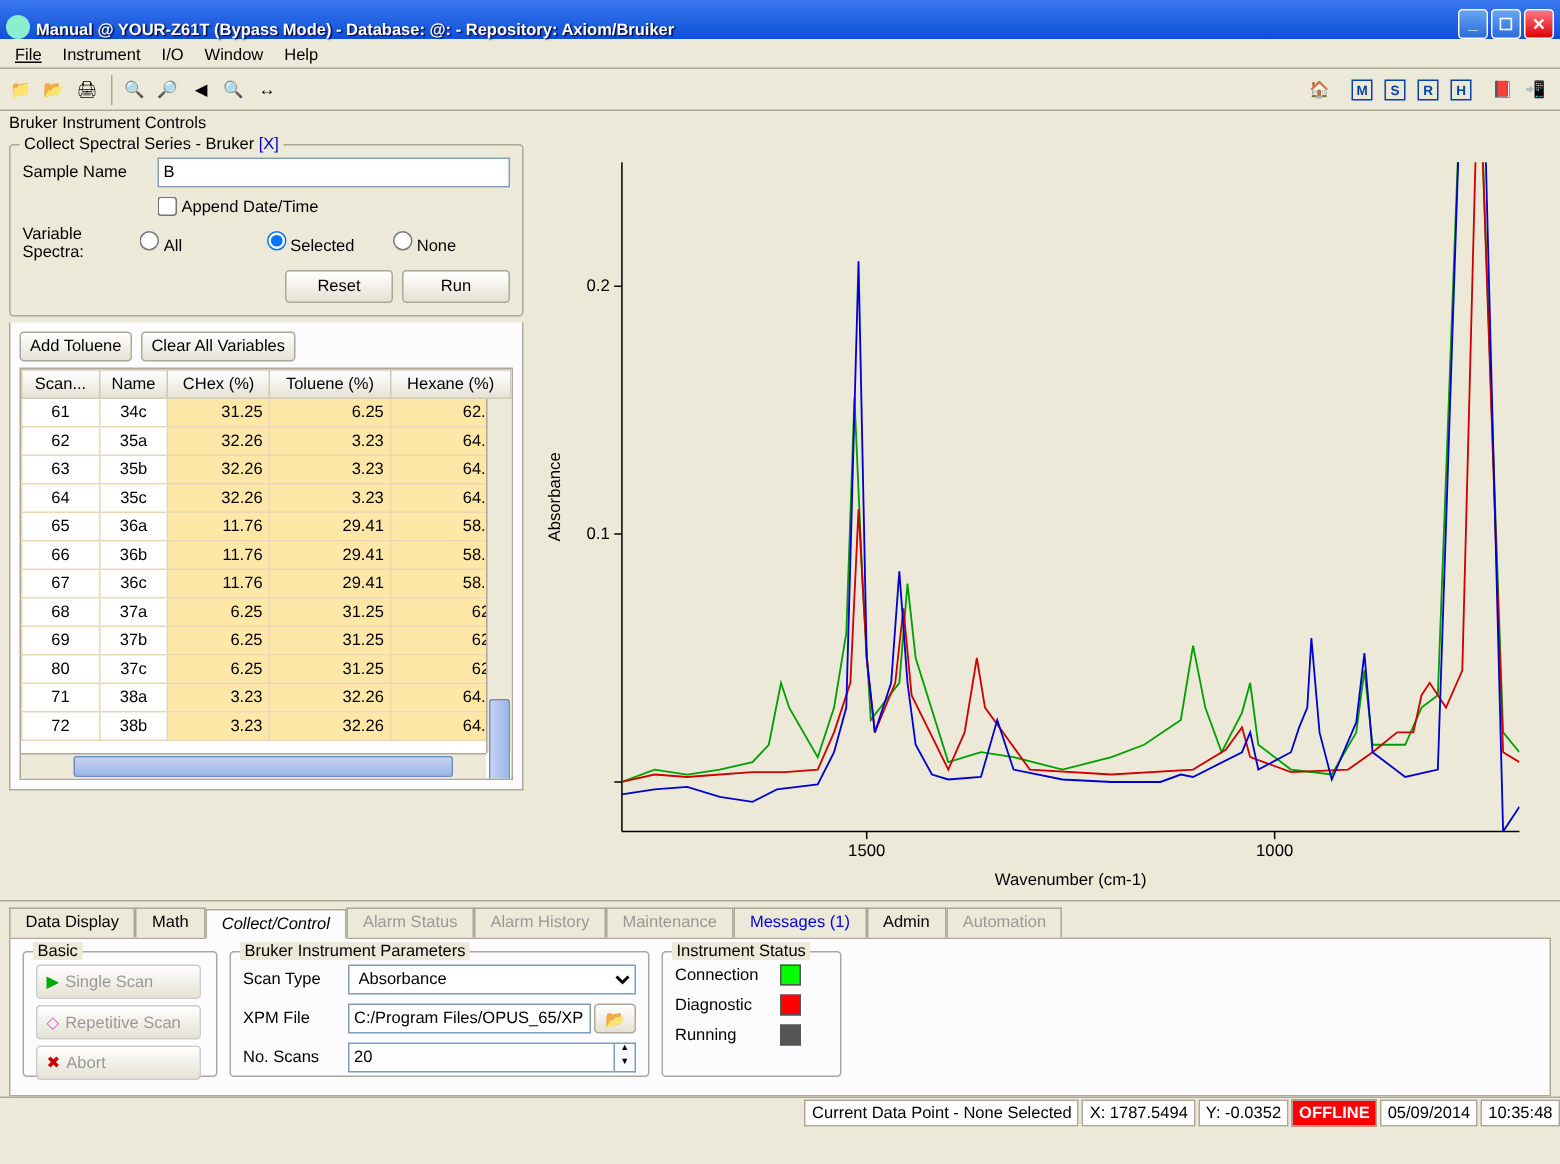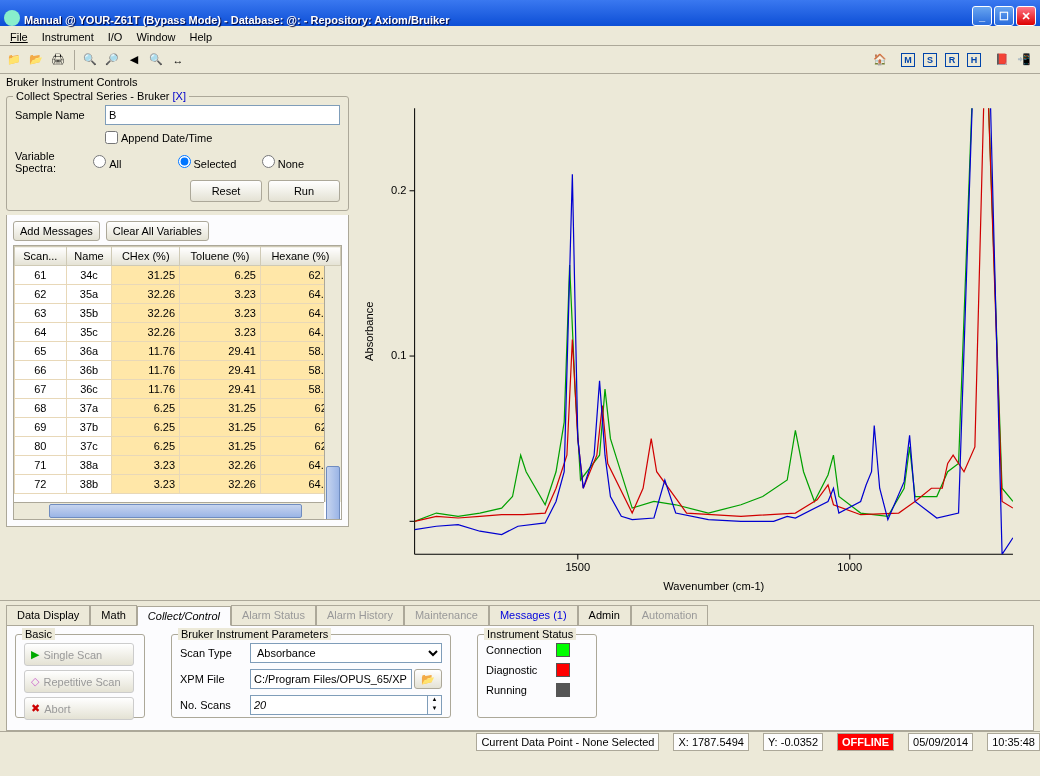--- a/index.html
+++ b/index.html
@@ -44,25 +44,25 @@
   .hsb { position:absolute; bottom:0; left:0; right:17px; height:17px; background:#ece9d8; border-top:1px solid #aca899; }
   .hsb .thumb { position:absolute; top:1px; bottom:1px; left:35px; right:22px; background:linear-gradient(#c6d4ef,#9bb5e6); border:1px solid #6f8cc0; border-radius:2px; }
   .plot { flex:1; position:relative; margin:8px 8px 0 0; }
   .plot svg { width:100%; height:100%; }
   .bottomtabs { border-top:1px solid #aca899; padding:4px 6px 0 6px; }
   .btabrow { display:flex; }
   .btab { padding:3px 10px; border:1px solid #aca899; border-bottom:none; margin-right:0; background:#ece9d8; cursor:default;}
   .btab.active { background:#fcfcfe; border-bottom:1px solid #fcfcfe; position:relative; top:1px;font-style:italic; }
   .btab.disabled { color:#999; }
   .btab.blue { color:#00d; }
-  .bcontent { border:1px solid #aca899; border-top:1px solid #aca899; padding:8px; display:flex; gap:26px; background:#fcfcfe; height:106px; }
+  .bcontent { border:1px solid #aca899; border-top:1px solid #aca899; padding:8px; display:flex; gap:8px; background:#fcfcfe; height:106px; }
   .basic-btns button { width:110px; height:23px; display:flex; align-items:center; justify-content:flex-start; padding-left:6px; gap:4px; color:#999; border:1px solid #ccc; background:linear-gradient(#fff,#e4e2d4); border-radius:3px; margin-bottom:4px; }
   .select { height:20px; border:1px solid #7f9db9; background:#fff; padding:0 2px; }
   .statusled { width:14px; height:14px; border:1px solid #555; display:inline-block; }
-  .statusbar { height:20px; display:flex; align-items:center; justify-content:flex-end; background:#ece9d8; border-top:1px solid #aca899; font-size:11px;gap:12px; }
+  .statusbar { height:20px; display:flex; align-items:center; justify-content:flex-end; background:#ece9d8; border-top:1px solid #aca899; font-size:11px; }
   .sitem { border:1px solid #aca899; padding:1px 4px; margin-left:2px; background:#fdfdfd; height:18px; display:flex; align-items:center;}
   .offline { background:#f00; color:#fff; font-weight:bold; }
 </style>
 </head>
 <body>
 
 <div class="titlebar">
   <span class="icon"></span>
   <span class="title">Manual @ YOUR-Z61T (Bypass Mode) - Database: @:  - Repository: Axiom/Bruiker</span>
   <span class="winbtn min">_</span>
@@ -130,21 +130,21 @@
       </div>
       <div class="btnrow">
         <button class="std">Reset</button>
         <button class="std">Run</button>
       </div>
     </div>
 
     <div>
       <div class="tabcontent">
         <div class="varbtnrow">
-          <button class="small">Add Messages</button>
+          <button class="small">Add Toluene</button>
           <button class="small">Clear All Variables</button>
         </div>
         <div class="grid">
           <table>
             <thead>
                 <tr id="grid-head">
                   <th>Scan...</th>
                   <th>Name</th>
                   <th>CHex (%)</th>
                   <th>Toluene (%)</th>
@@ -313,21 +313,21 @@
           <label style="width:70px">Scan Type</label>
         <select class="select" style="flex:1"><option>Absorbance</option></select>
         </div>
       <div class="formrow">
           <label style="width:70px">XPM File</label>
         <input type="text" class="std" style="flex: 1 1 0%;" value="C:/Program Files/OPUS_65/XP">
         <button class="small" style="min-width:22px;margin-left:2px">📂</button>
         </div>
       <div class="formrow">
           <label style="width:70px">No. Scans</label>
-        <input type="text" class="std" style="flex: 1 1 0%; font-style: italic;" value="20">
+        <input type="text" class="std" style="flex: 1 1 0%;" value="20">
         <span style="width:14px;border:1px solid #7f9db9;border-left:none;height:20px;display:flex;flex-direction:column;">
             <span style="flex:1;text-align:center;font-size:6px">▲</span>
             <span style="flex:1;text-align:center;font-size:6px">▼</span>
           </span>
         </div>
     </div>
     <div class="group" style="width:120px;">
       <span class="group-title">Instrument Status</span>
       <div class="formrow">
           <label style="width:70px">Connection</label>

